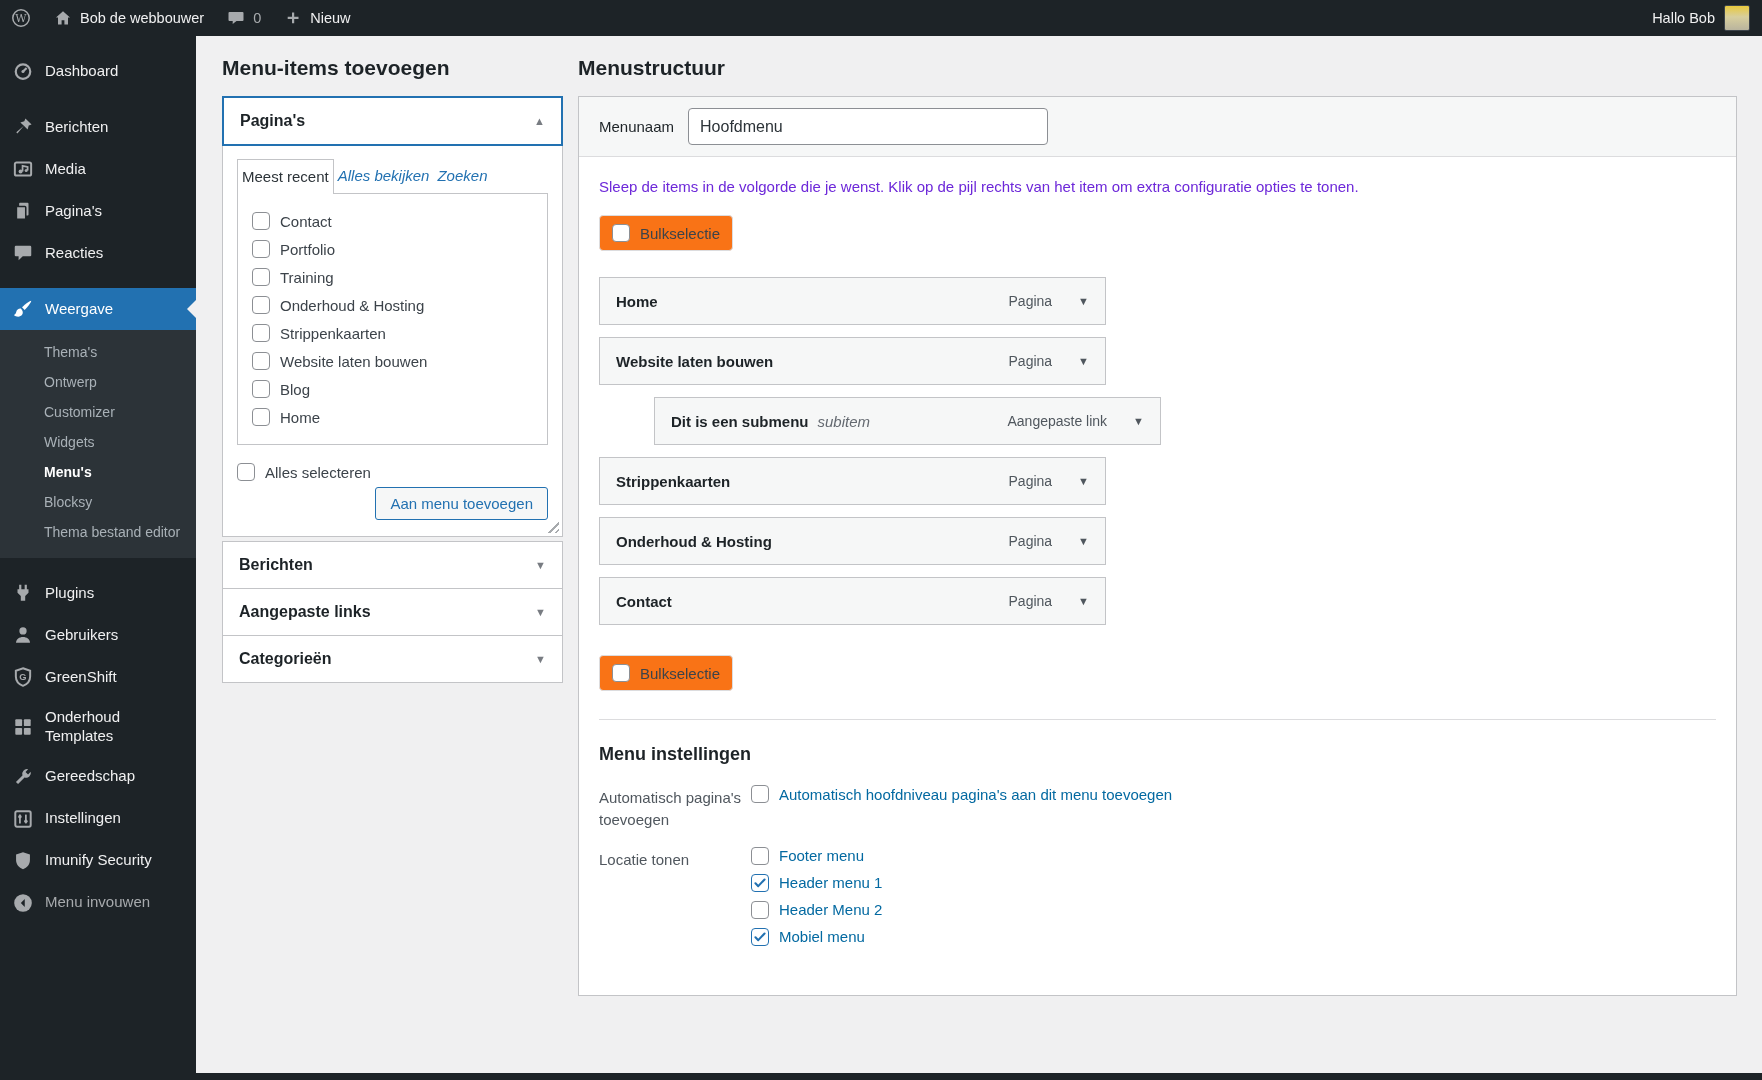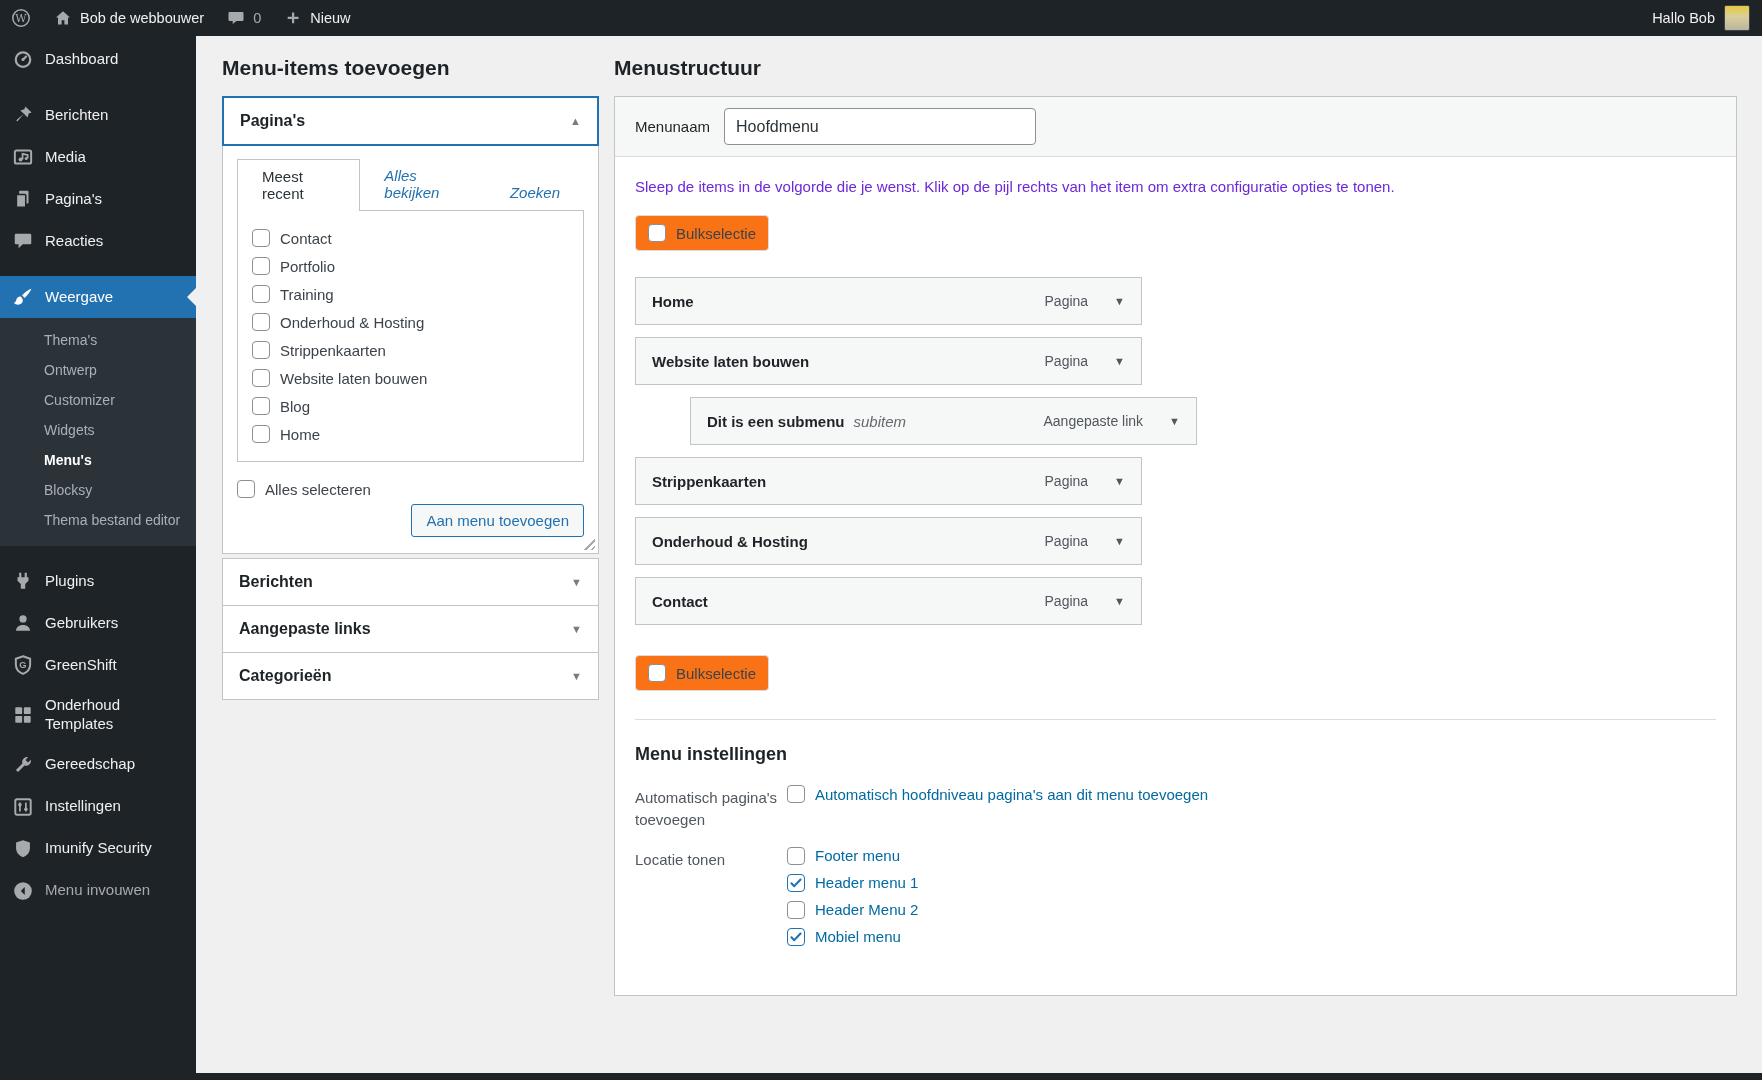--- a/index.html
+++ b/index.html
@@ -14,47 +14,47 @@
     display:flex;align-items:center;justify-content:space-between;z-index:50;color:#f0f0f1;font-size:14.5px;}
   .ab-group{display:flex;align-items:center;height:36px;}
   .ab-item{display:flex;align-items:center;gap:7px;padding:0 11px;height:36px;cursor:pointer;}
   .ab-icon{width:20px;height:20px;color:#a7aaad;flex:none;}
   .ab-count{color:#a7aaad;}
   .ab-right{padding-right:12px;display:flex;align-items:center;gap:9px;}
   .avatar{width:26px;height:26px;border-radius:2px;flex:none;
     background:linear-gradient(180deg,#e8c93e 0%,#d8cf9d 45%,#b9b49e 100%);
     border:1px solid #3c434a;box-sizing:border-box;}
   
-  .sidebar{position:absolute;top:24px;left:0;bottom:0;width:196px;background:#1d2327;z-index:40;}
+  .sidebar{position:absolute;top:36px;left:0;bottom:0;width:196px;background:#1d2327;z-index:40;}
   .sb-item{display:flex;align-items:center;gap:11px;padding:10px 8px 10px 12px;color:#f0f0f1;cursor:pointer;position:relative;}
   .sb-icon{width:22px;height:22px;color:#a7aaad;flex:none;}
   .sb-label{max-width:122px;line-height:1.25;}
   .sb-sep{height:14px;}
   .sb-item.active{background:#2271b1;color:#fff;}
   .sb-item.active .sb-icon{color:#fff;}
   .sb-item.active::after{content:"";position:absolute;right:0;top:50%;margin-top:-9px;
     border-top:9px solid transparent;border-bottom:9px solid transparent;border-right:9px solid #f0f0f1;}
   .sb-submenu{background:#2c3338;padding:7px 0 11px;}
   .sb-subitem{padding:7px 12px 7px 44px;color:#a9b1b7;font-size:14px;cursor:pointer;}
   .sb-subitem.current{color:#fff;font-weight:bold;}
   .sb-collapse{color:#a7aaad;}
   .sb-collapse .sb-label{color:#a7aaad;}
   
   .content{position:absolute;left:196px;top:36px;right:0;bottom:0;box-sizing:border-box;
     padding:20px 25px 0 26px;display:flex;gap:15px;align-items:flex-start;}
   h2.sub-head{font-size:21px;font-weight:bold;margin:0 0 16px;color:#1d2327;}
-  .col-left{width:377px;flex:none;}
+  .col-left{width:341px;flex:none;}
   .col-right{flex:1;min-width:0;}
   
   .acc-header{background:#fff;border:2px solid #2271b1;padding:14px 16px;display:flex;
     justify-content:space-between;align-items:center;font-weight:bold;font-size:16px;cursor:pointer;box-sizing:border-box;}
   .chev{font-size:11px;color:#787c82;line-height:1;}
   .acc-body{background:#fff;border:1px solid #c3c4c7;border-top:none;padding:12px 14px 16px;position:relative;}
   .tabs{display:flex;align-items:flex-end;position:relative;z-index:2;}
-  .tab{padding:8px 24px 9px;font-size:15px;cursor:pointer;}
+  .tab{padding:8px 4px 9px;font-size:15px;cursor:pointer;}
   .tab.active{background:#fff;border:1px solid #c3c4c7;border-bottom:none;color:#2c3338;position:relative;top:1px;}
   .tab.link{color:#2271b1;font-style:italic;}
   .listbox{border:1px solid #c3c4c7;background:#fff;padding:13px 0;position:relative;z-index:1;}
   .chk-row{display:flex;align-items:center;gap:10px;padding:3px 0 3px 14px;height:22px;color:#3c434a;}
   .checkbox{width:18px;height:18px;border:1.5px solid #8c8f94;border-radius:4px;background:#fff;
     box-sizing:border-box;flex:none;cursor:pointer;display:flex;align-items:center;justify-content:center;}
   .checkbox.checked{border-color:#2271b1;}
   .select-all{display:flex;align-items:center;gap:10px;margin-top:18px;color:#3c434a;}
   .add-row{text-align:right;margin-top:6px;}
   .btn-secondary{background:#f6f7f7;border:1px solid #2271b1;color:#2271b1;border-radius:3px;
@@ -62,21 +62,21 @@
   .resize-handle{position:absolute;right:3px;bottom:3px;width:14px;height:14px;
     background:repeating-linear-gradient(135deg,transparent 0 3px,#a7aaad 3px 4.5px);
     clip-path:polygon(100% 0,100% 100%,0 100%);}
   .acc-collapsed{background:#fff;border:1px solid #c3c4c7;margin-top:-1px;padding:14px 16px;
     display:flex;justify-content:space-between;align-items:center;font-weight:bold;font-size:16px;cursor:pointer;}
   .acc-collapsed.first{margin-top:4px;}
   
   .panel{background:#fff;border:1px solid #c3c4c7;}
   .panel-header{background:#f6f7f7;border-bottom:1px solid #dcdcde;padding:11px 20px;
     display:flex;align-items:center;gap:14px;}
-  .name-input{width:312px;height:37px;border:1px solid #8c8f94;border-radius:4px;padding:0 11px;
+  .name-input{width:360px;height:37px;border:1px solid #8c8f94;border-radius:4px;padding:0 11px;
     font-size:16px;color:#2c3338;background:#fff;box-sizing:border-box;font-family:inherit;}
   .panel-body{padding:19px 20px 24px;}
   .instruction{margin:2px 0 20px;color:#6d28d9;}
   .bulk-box{display:inline-flex;align-items:center;gap:10px;background:#f97316;border:1px solid #dcdcde;
     border-radius:4px;padding:8px 12px;color:#3c434a;}
   .menu-list{margin-top:26px;}
   .menu-bar{width:507px;height:48px;background:#f6f7f7;border:1px solid #c3c4c7;box-sizing:border-box;
     display:flex;align-items:center;justify-content:space-between;padding:0 16px;margin-bottom:12px;cursor:grab;}
   .menu-bar.sub{margin-left:55px;}
   .bar-title{font-weight:bold;color:#1d2327;}

